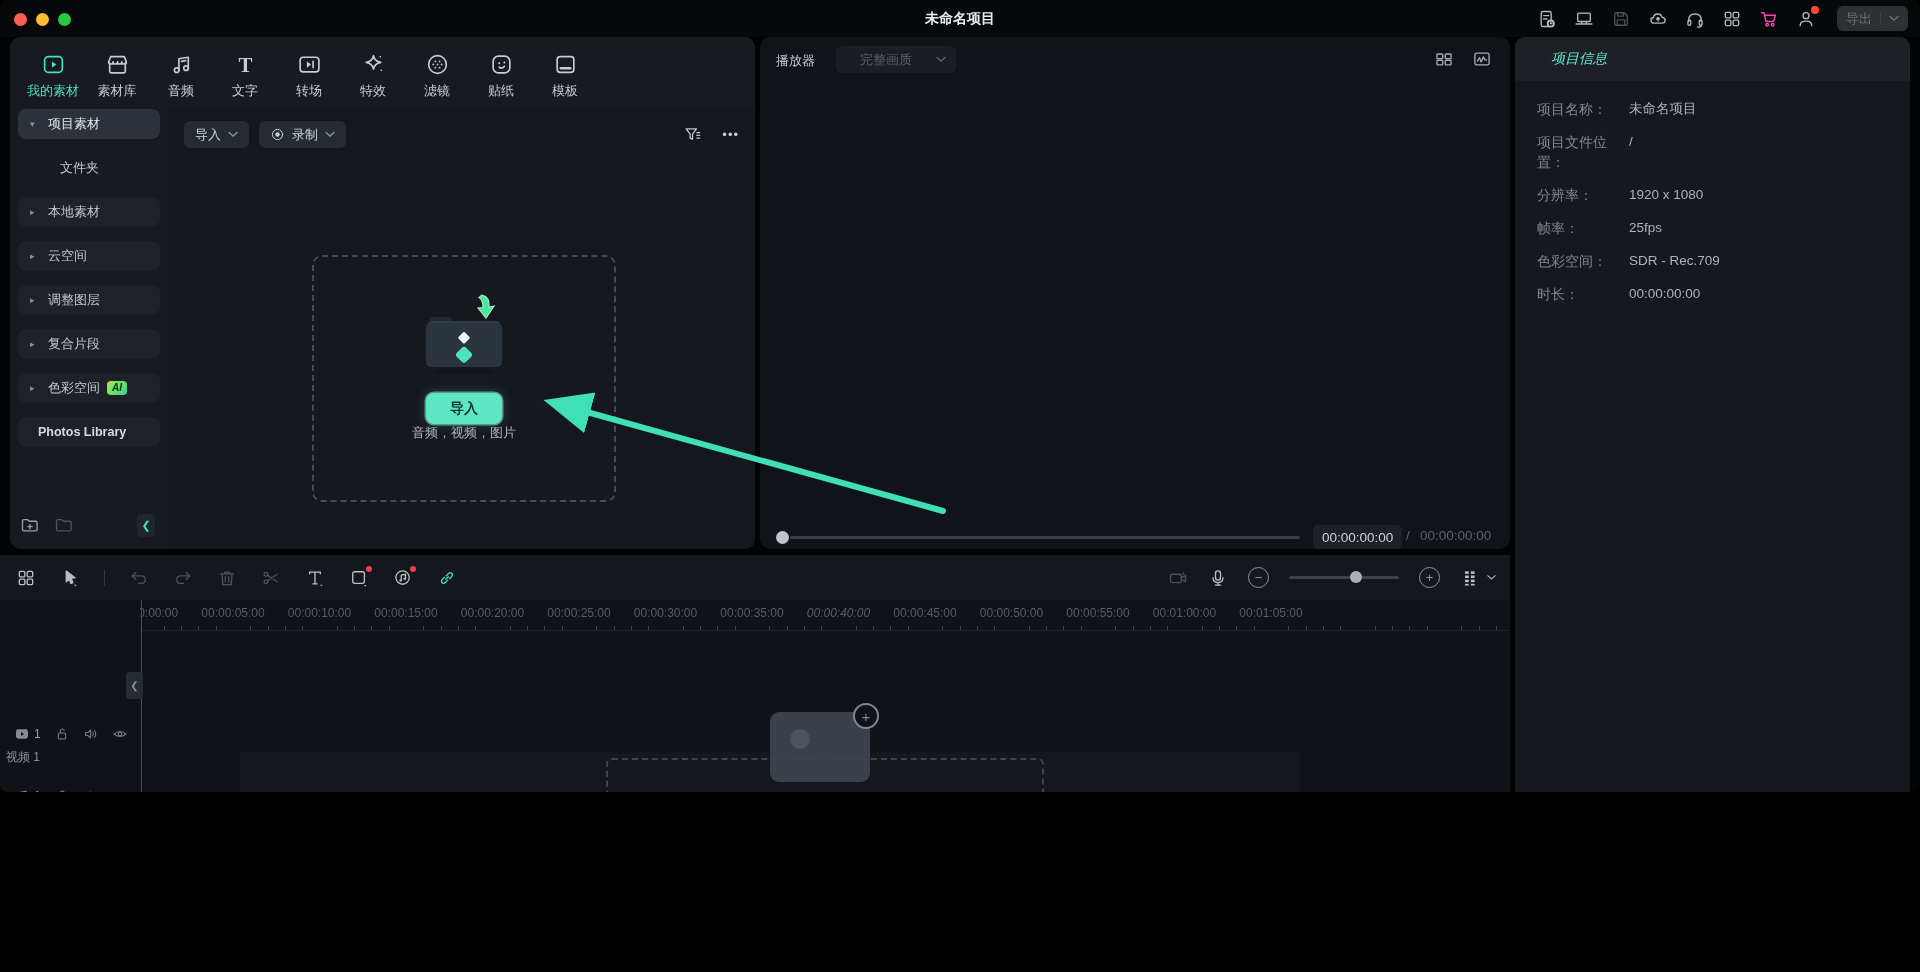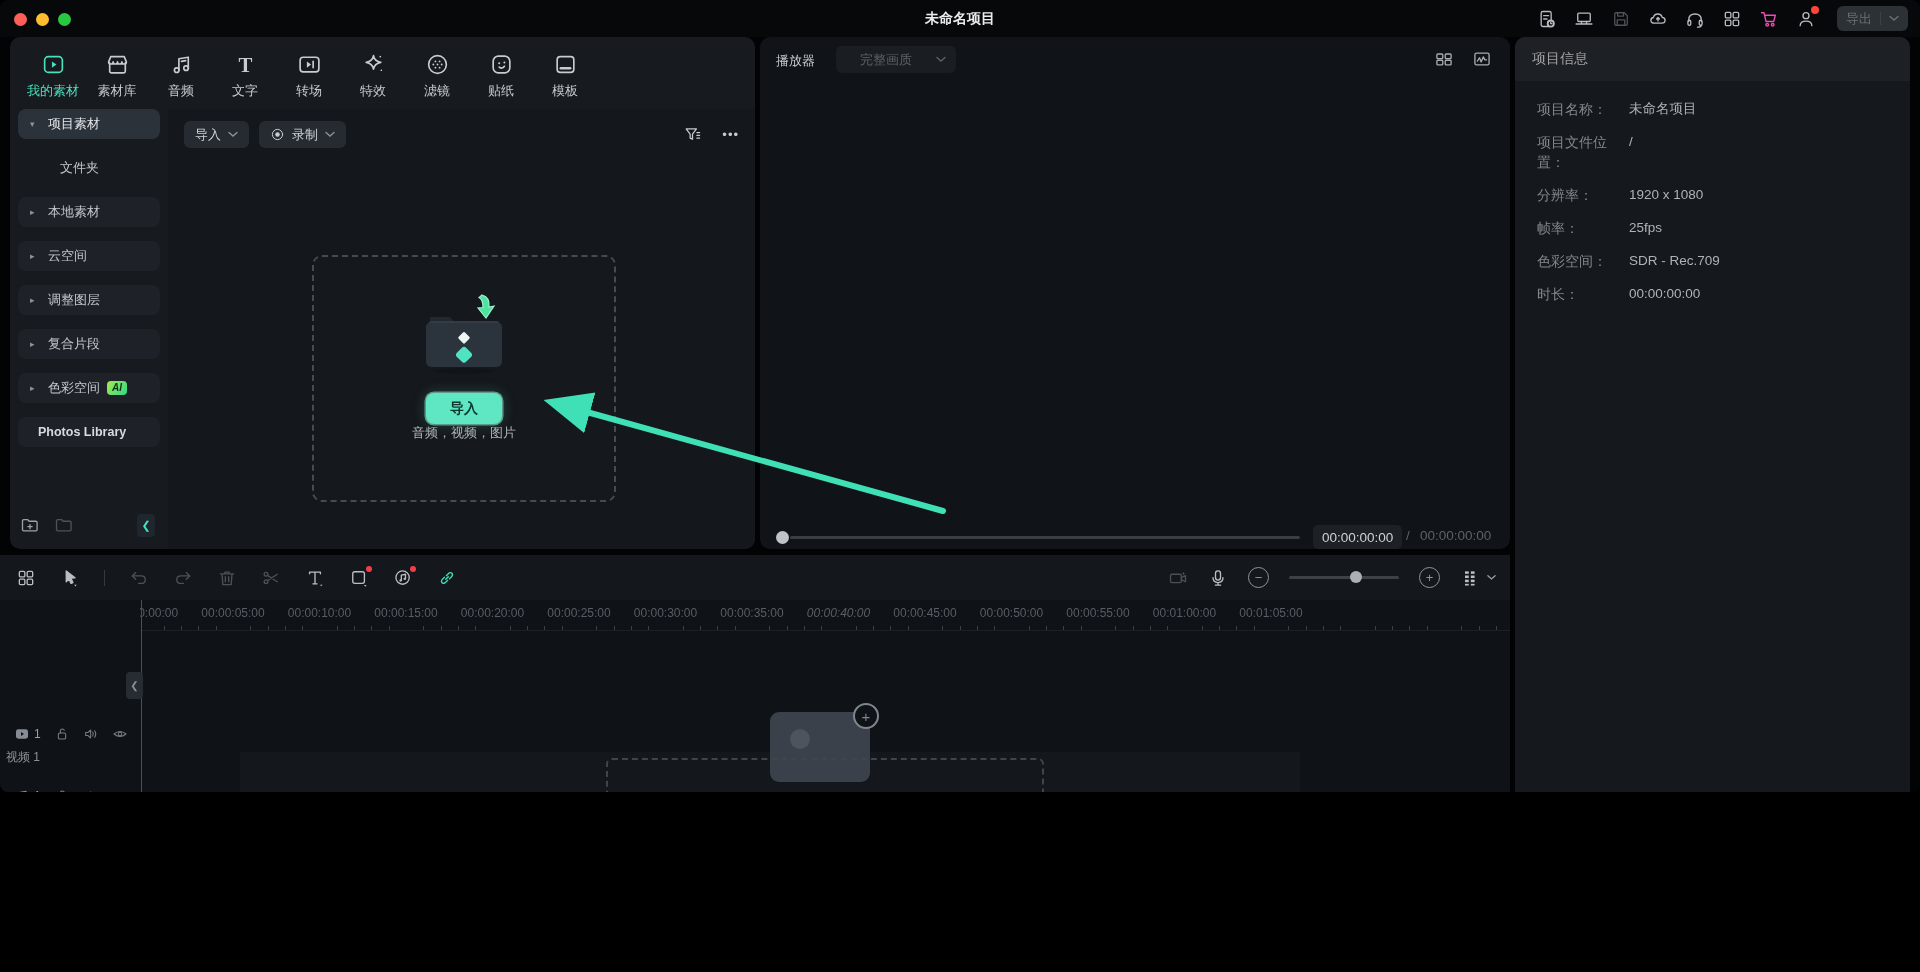--- a/index.html
+++ b/index.html
@@ -89,21 +89,21 @@
   .tc-total{position:absolute;left:660px;top:4px;color:#5c6268;font-size:13.5px;}
   .transport{position:absolute;left:14px;top:518px;display:flex;gap:13px;color:#abb1b7;}
   .transport .pic{width:21px;height:21px;}
   .pl-br{position:absolute;right:16px;top:518px;display:flex;gap:15px;align-items:center;color:#8f959b;}
   .brace{font-size:15px;color:#8f959b;cursor:pointer;}
   .pl-br .chev{width:9px;}
 
   
   #infopanel{left:1515px;top:37px;width:395px;height:935px;background:#15181d;border-radius:10px;}
   .info-hdr{height:44px;background:#1d2126;border-radius:10px 10px 0 0;display:flex;align-items:center;}
-  .info-hdr span{margin-left:17px;font-size:14px;color:#a3a3a3;}
+  .info-hdr span{margin-left:36px;font-size:14px;color:#5eead4;font-style:italic;}
   .info-body{padding:18px 22px;}
   .info-row{display:flex;margin-bottom:13px;}
   .info-row .k{width:76px;font-size:14px;color:#82888e;line-height:20px;flex:none;}
   .info-row .v{margin-left:16px;font-size:13.5px;color:#aeb3b9;line-height:20px;}
 
   
   #tltoolbar{position:absolute;left:0;top:555px;width:1510px;height:45px;background:#14181c;}
   .tlb-left{position:absolute;left:16px;top:0;height:45px;display:flex;align-items:center;gap:24px;}
   .tlb-right{position:absolute;right:14px;top:0;height:45px;display:flex;align-items:center;gap:20px;}
   .tic20{width:20px;height:20px;color:#b9bfc4;position:relative;cursor:pointer;}

